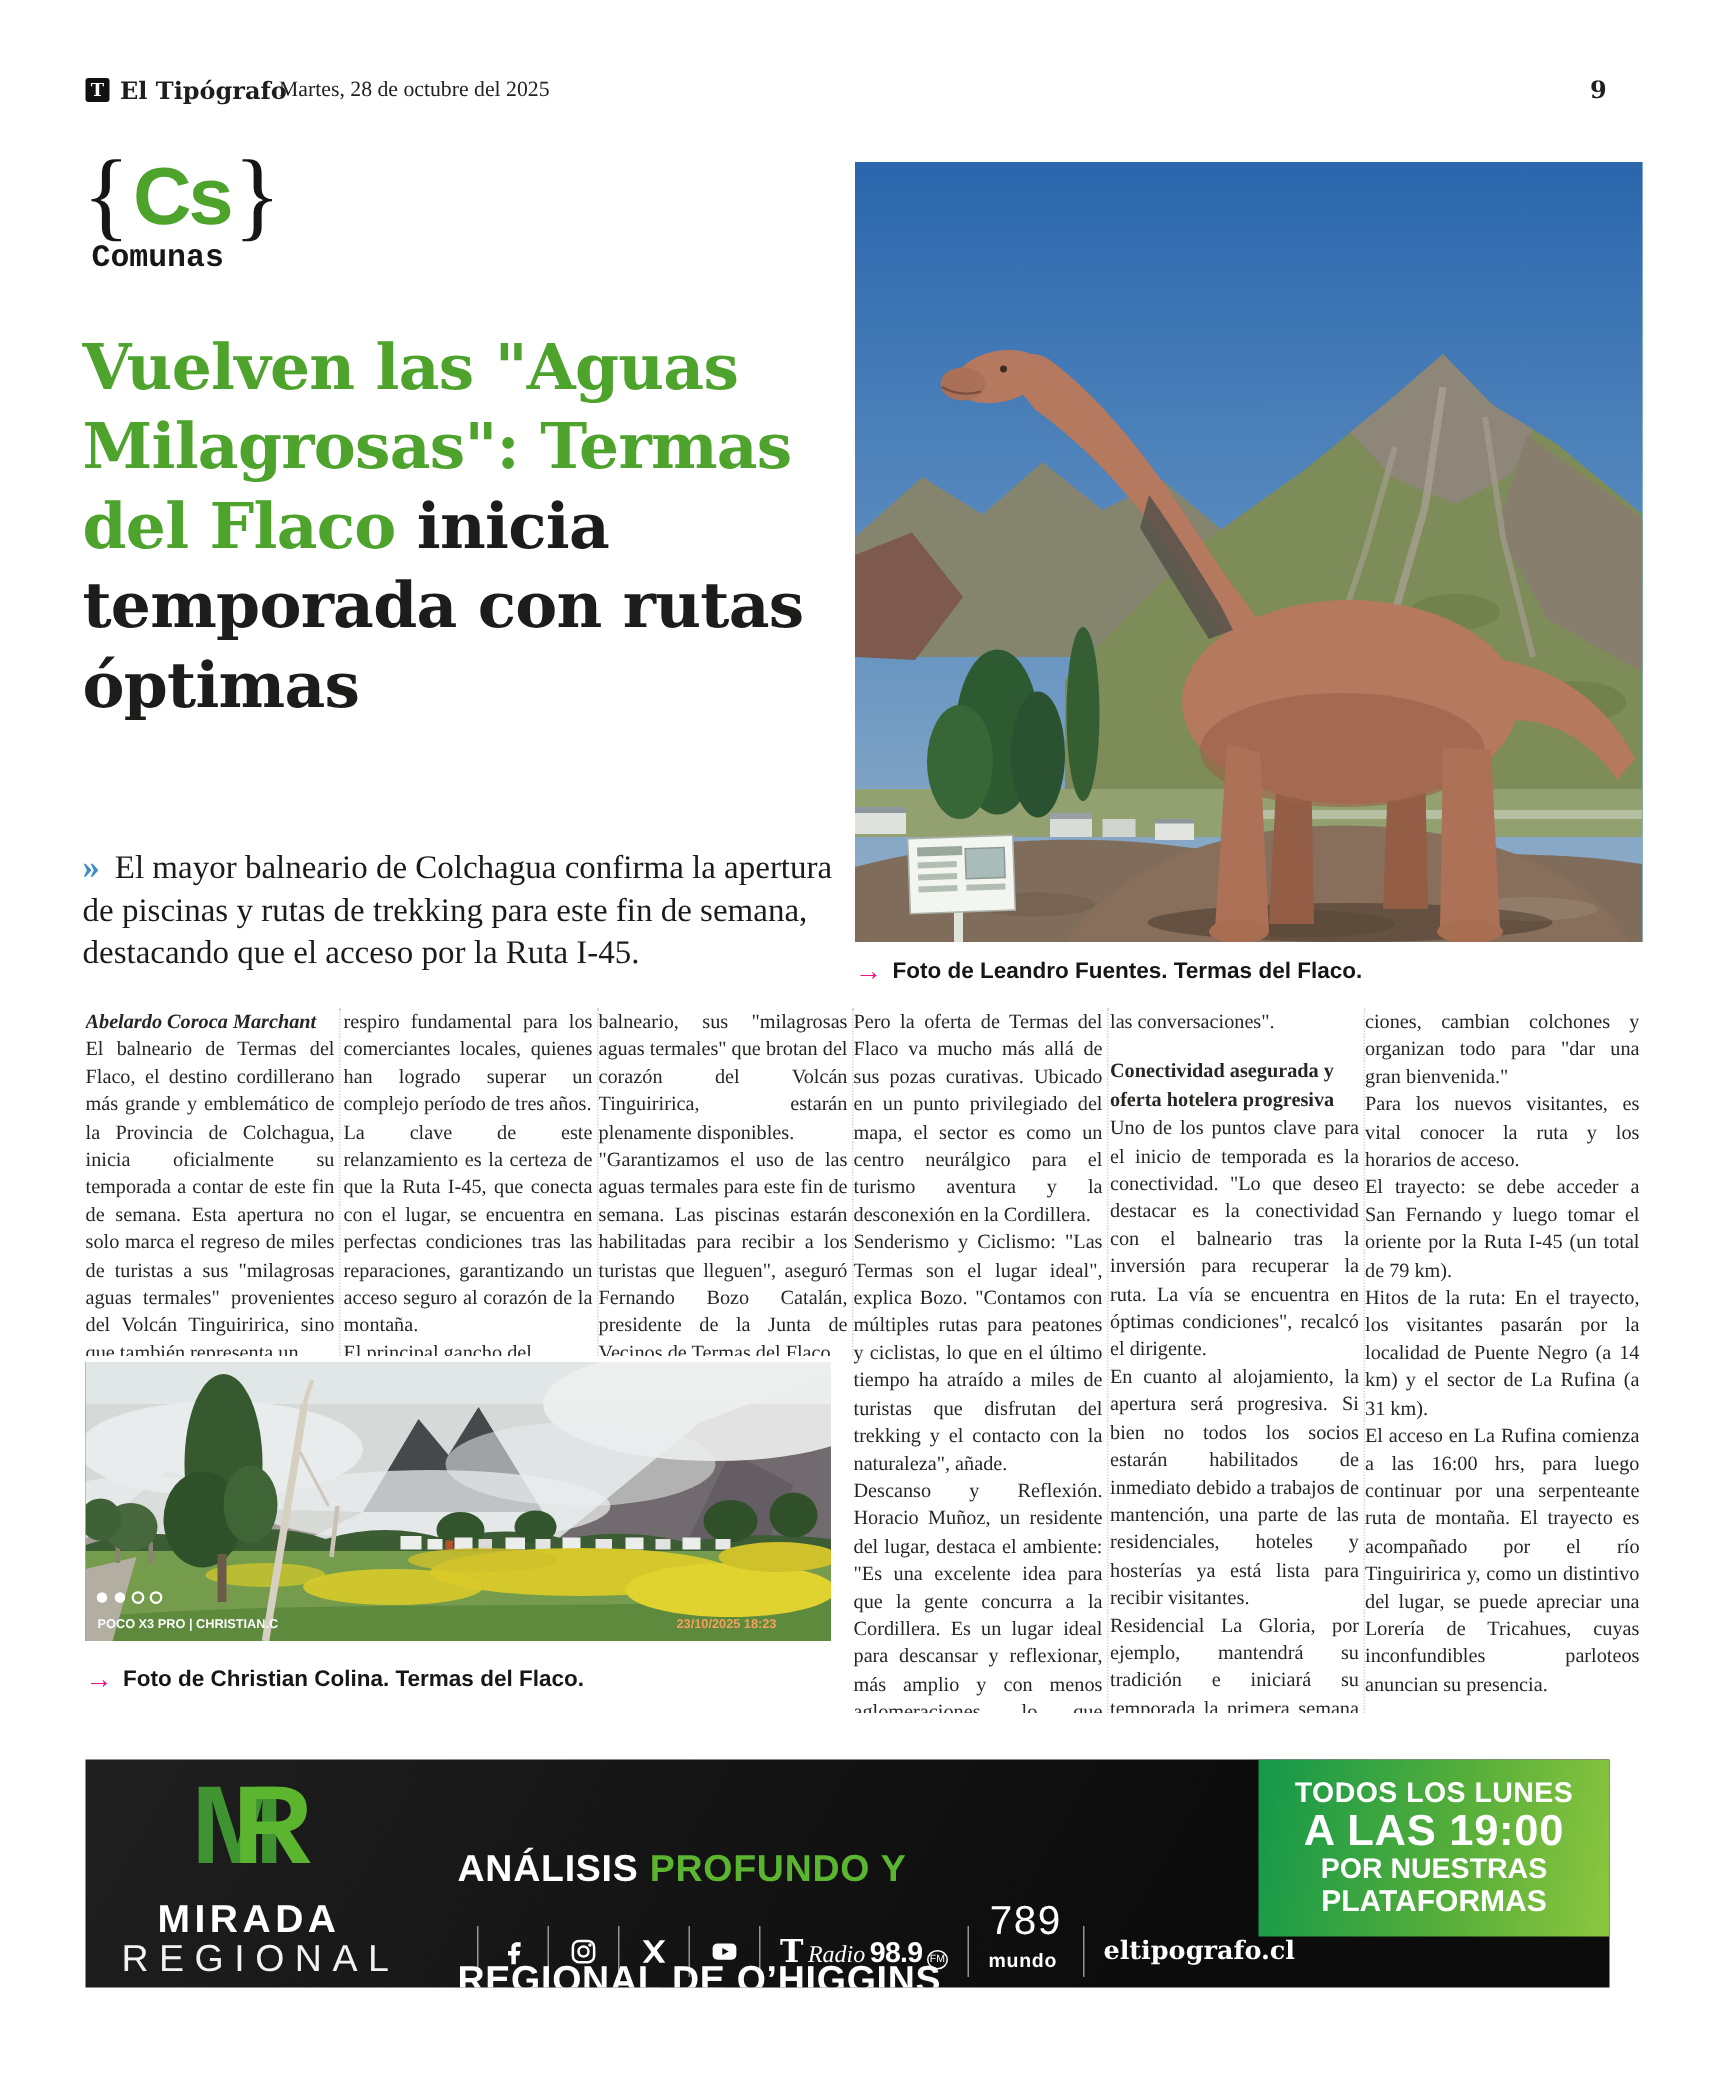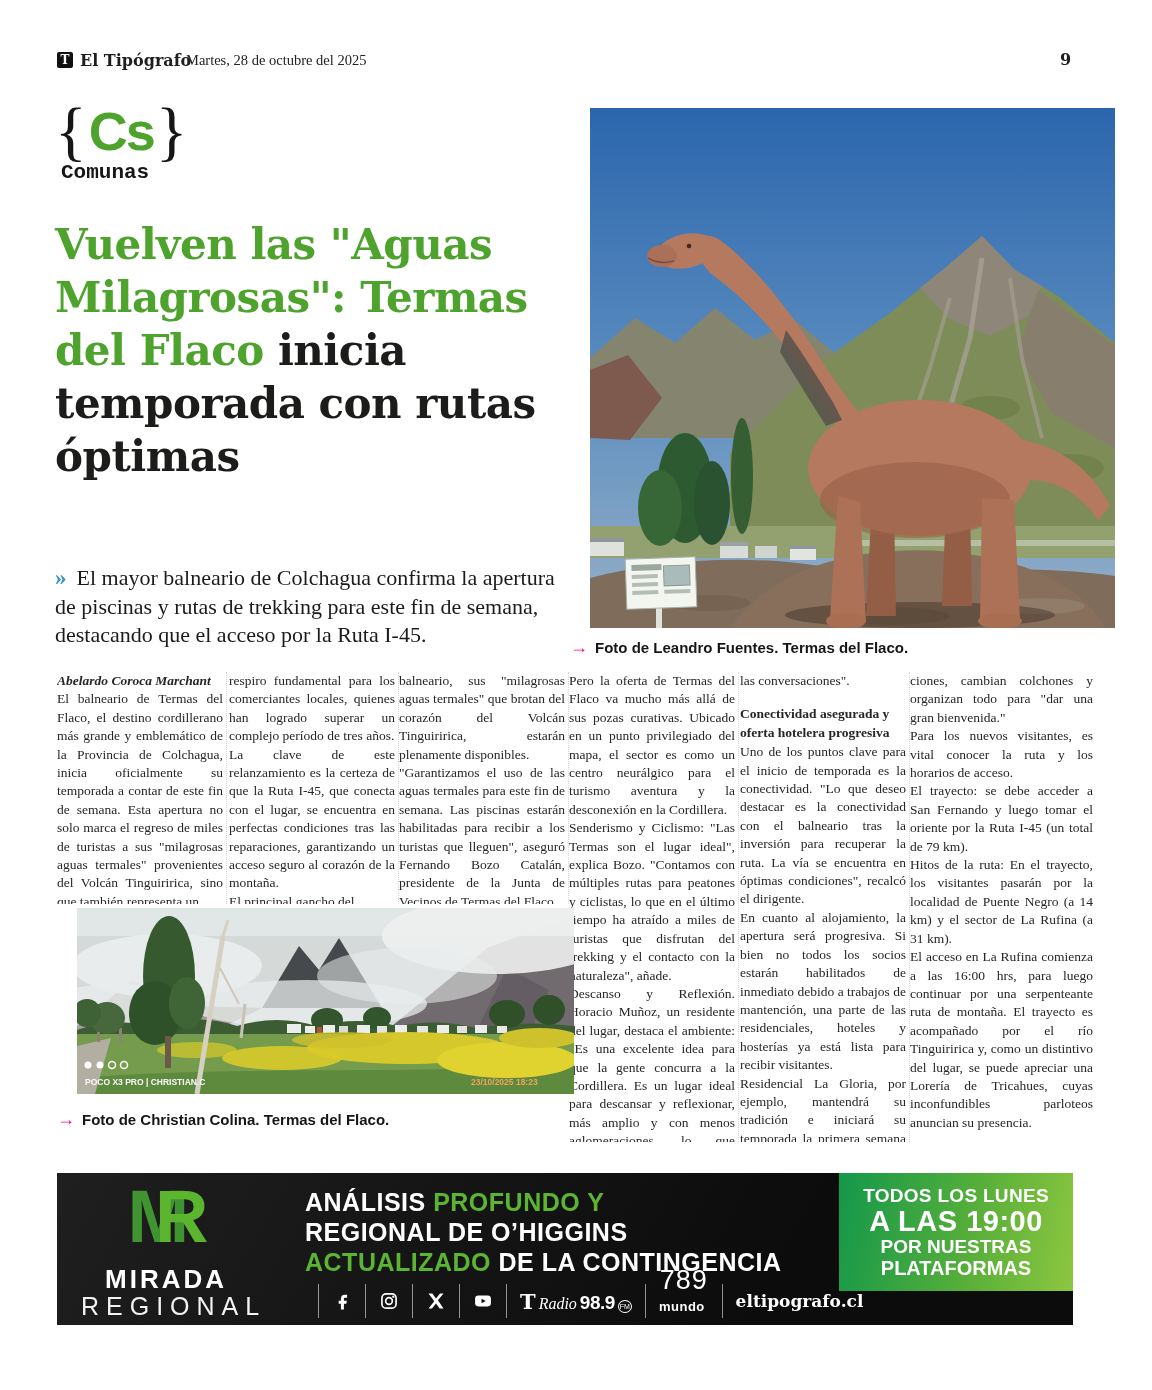--- a/index.html
+++ b/index.html
@@ -41,37 +41,37 @@
   .c2{left:172px;width:166px;height:232px;}
   .c3{left:342px;width:166px;height:232px;}
   .c4{left:512px;width:166px;height:470px;}
   .c5{left:683px;width:166px;height:470px;}
   .c6{left:853px;width:183px;height:470px;}
   .c1,.c2,.c3,.c4,.c5{border-right:1px dotted #d6d6d2;padding-right:3px;}
   .byline{font-weight:bold;font-style:italic;display:block;}
   .subhead{font-weight:bold;text-align:left;margin-top:15px !important;margin-bottom:1px !important;}
 
   
-  .photo{overflow:hidden;background:#0f766e;margin-left:20px;}
+  .photo{overflow:hidden;background:#0f766e;}
   .photo svg{display:block;width:100%;height:100%;}
   .caption{font-family:"Liberation Sans",sans-serif;font-weight:bold;font-size:15px;color:#161616;
            display:flex;align-items:center;gap:7px;}
   .cap-arrow{font-weight:bold;font-size:18px;line-height:1;}
 
   
   .banner{left:57px;top:1173px;width:1016px;height:152px;background:linear-gradient(120deg,#1f1f1f 0%,#0c0c0c 70%);
           font-family:"Liberation Sans",sans-serif;color:#fff;overflow:hidden;}
   .mr-block{position:absolute;left:24px;top:8px;width:170px;text-align:center;}
   .mr-letters{font-weight:bold;font-size:74px;line-height:72px;letter-spacing:-4px;}
   .mr-m{color:#3f9330;}
   .mr-r{color:#5cb52e;margin-left:-30px;}
   .mr-l1{font-weight:bold;font-size:26px;letter-spacing:3px;line-height:28px;margin-top:12px;}
   .mr-l2{font-weight:normal;font-size:25px;letter-spacing:7px;line-height:27px;color:#f2f2f2;}
   .msg{position:absolute;left:248px;top:14px;font-weight:bold;font-size:25px;line-height:30px;letter-spacing:.5px;}
-  .msg div{white-space:nowrap;}
+  .msg div{white-space:nowrap;margin-top:44px;}
   .gw{color:#ffffff;} .gg{color:#5cb531;}
   .social{position:absolute;left:248px;top:110px;display:flex;align-items:center;height:36px;}
   .sep{width:1px;height:34px;background:rgba(255,255,255,.55);margin:0 13px;}
   .sicon{width:20px;height:20px;display:block;}
   .radio{display:flex;align-items:baseline;gap:3px;}
   .radio .rt{font-family:"DejaVu Serif",serif;font-weight:bold;font-size:21px;}
   .radio .rn{font-family:"Liberation Serif",serif;font-style:italic;font-size:16px;}
   .radio .rf{font-weight:bold;font-size:19px;letter-spacing:-.5px;}
   .radio .rfm{font-size:7px;border:1px solid #fff;border-radius:50%;padding:2px 1px;vertical-align:super;}
   .channel{display:flex;align-items:center;gap:4px;flex-direction:column;}

